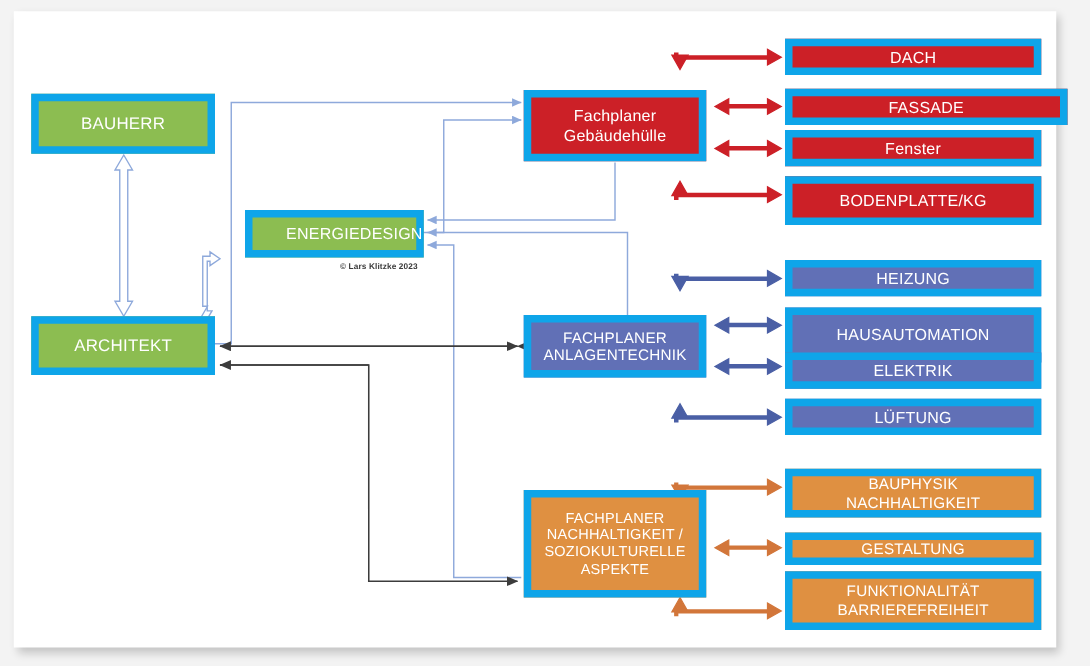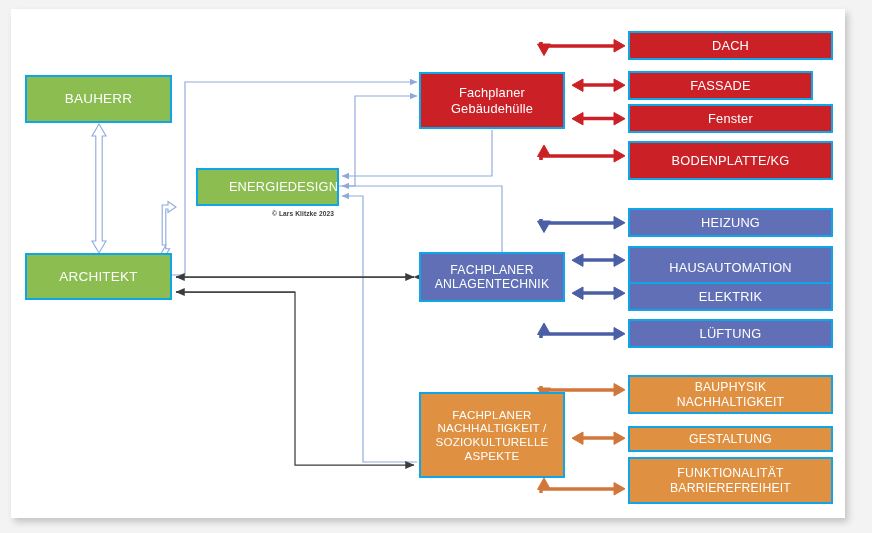--- a/index.html
+++ b/index.html
@@ -22,21 +22,21 @@
   }
   
   #wires{position:absolute;left:0;top:0;width:872px;height:533px;}
   .node{
     position:absolute;
     box-sizing:border-box;
     display:flex;align-items:center;justify-content:center;
     text-align:right;
     color:#ffffff;
     line-height:1.18;
-    border:2px solid #0ea5e9;
+    border:6px solid #0ea5e9;
     letter-spacing:.2px;
   }
   .green { background:#8cbd51; }
   .red   { background:#cc2027; }
   .blue  { background:#6170b6; }
   .orange{ background:#df9041; }
 
   .fs15{font-size:13.5px;}
   .fs14{font-size:12.8px;}
   .fs13{font-size:12.2px;}
@@ -193,21 +193,21 @@
   <div class="node orange fs12" style="left:419px;top:392px;width:146px;height:86px;flex-direction:column;">
     <span>FACHPLANER</span>
     <span>NACHHALTIGKEIT /</span>
     <span>SOZIOKULTURELLE</span>
     <span>ASPEKTE</span>
   </div>
 
   <div class="node red fs14" style="left:628px;top:31px;width:205px;height:29px;">
     <span>DACH</span>
   </div>
-  <div class="node red fs14" style="left:628px;top:71px;width:185px;height:29px;">
+  <div class="node red fs14" style="left:628px;top:71px;width:226px;height:29px;">
     <span>FASSADE</span>
   </div>
   <div class="node red fs14" style="left:628px;top:104px;width:205px;height:29px;">
     <span>Fenster</span>
   </div>
   <div class="node red fs14" style="left:628px;top:141px;width:205px;height:39px;">
     <span>BODENPLATTE/KG</span>
   </div>
 
   <div class="node blue fs14" style="left:628px;top:208px;width:205px;height:29px;">

